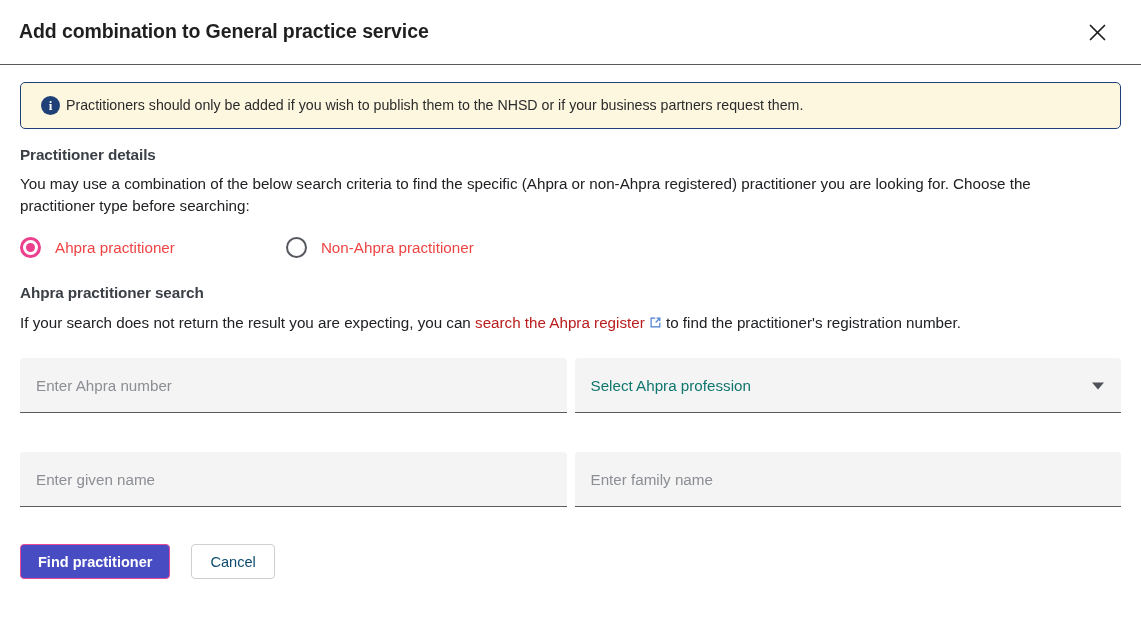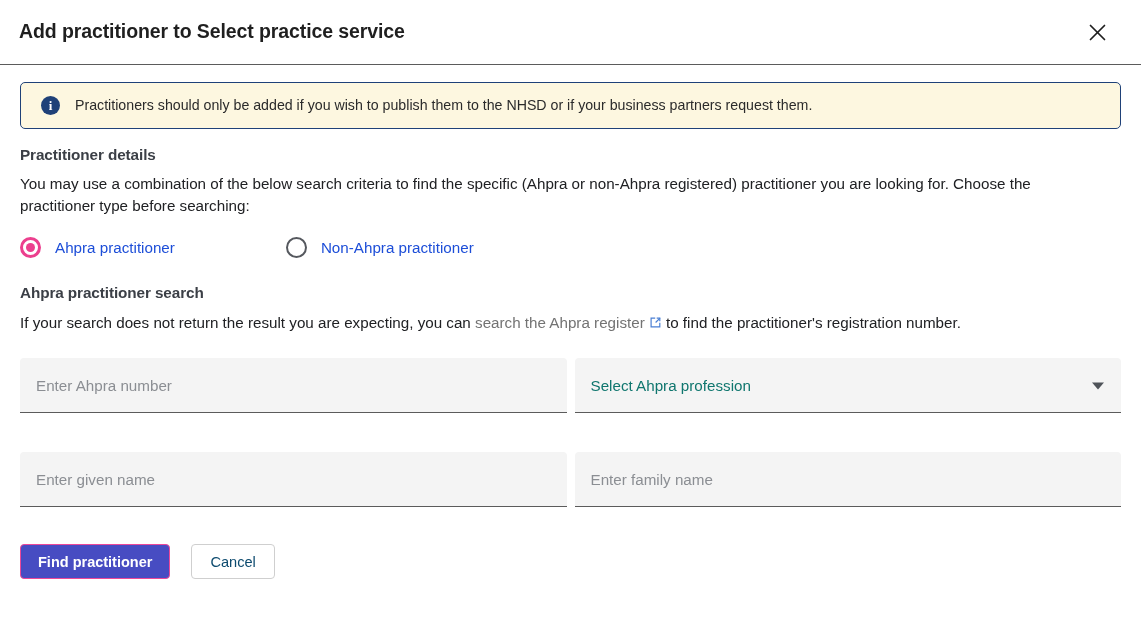--- a/index.html
+++ b/index.html
@@ -79,21 +79,21 @@
     font-size: 13px;
     font-weight: 700;
     font-family: "Liberation Serif", serif;
     display: flex;
     align-items: center;
     justify-content: center;
     flex: 0 0 auto;
     line-height: 1;
   }
   .info-text {
-    margin-left: 15px;
+    margin-left: 6px;
     font-size: 14.2px;
     color: #2b2b2b;
     line-height: 1.2;
   }
 
   
   .section-heading {
     font-size: 15.3px;
     font-weight: 700;
     color: #3b3f46;
@@ -108,21 +108,21 @@
     max-width: 1090px;
   }
   .section-heading.second {
     margin-top: 26px;
   }
   .body-text.link-line {
     margin-top: 10px;
   }
 
   .ext-link {
-    color: #737373;
+    color: #b91c1c;
     text-decoration: none;
     cursor: pointer;
   }
   .ext-icon {
     display: inline-block;
     vertical-align: -1px;
     margin-left: 4px;
   }
 
   
@@ -158,21 +158,21 @@
     border-radius: 50%;
     background: #ec3f8e;
     display: block;
   }
   .radio-mark.unchecked {
     border: 2px solid #55585e;
   }
   .radio-label {
     margin-left: 14px;
     font-size: 15.2px;
-    color: #1d4ed8;
+    color: #ef4444;
   }
 
   
   .field-grid {
     display: flex;
     gap: 8px;
     margin-top: 23px;
   }
   .field {
     flex: 1 1 0;
@@ -246,21 +246,21 @@
     padding: 0 18px;
     margin-left: 21px;
   }
 </style>
 </head>
 <body>
 
 <div class="modal">
 
   <div class="modal-header">
-    <div class="modal-title">Add practitioner to Select practice service</div>
+    <div class="modal-title">Add combination to General practice service</div>
     <button class="close-btn">
       <span>
         <svg width="19" height="19" viewBox="0 0 19 19" aria-hidden="true">
           <line x1="2.5" y1="2.5" x2="16.5" y2="16.5" stroke="#1f1f1f" stroke-width="1.7" stroke-linecap="round"></line>
           <line x1="16.5" y1="2.5" x2="2.5" y2="16.5" stroke="#1f1f1f" stroke-width="1.7" stroke-linecap="round"></line>
         </svg>
       </span>
     </button>
   </div>
 

